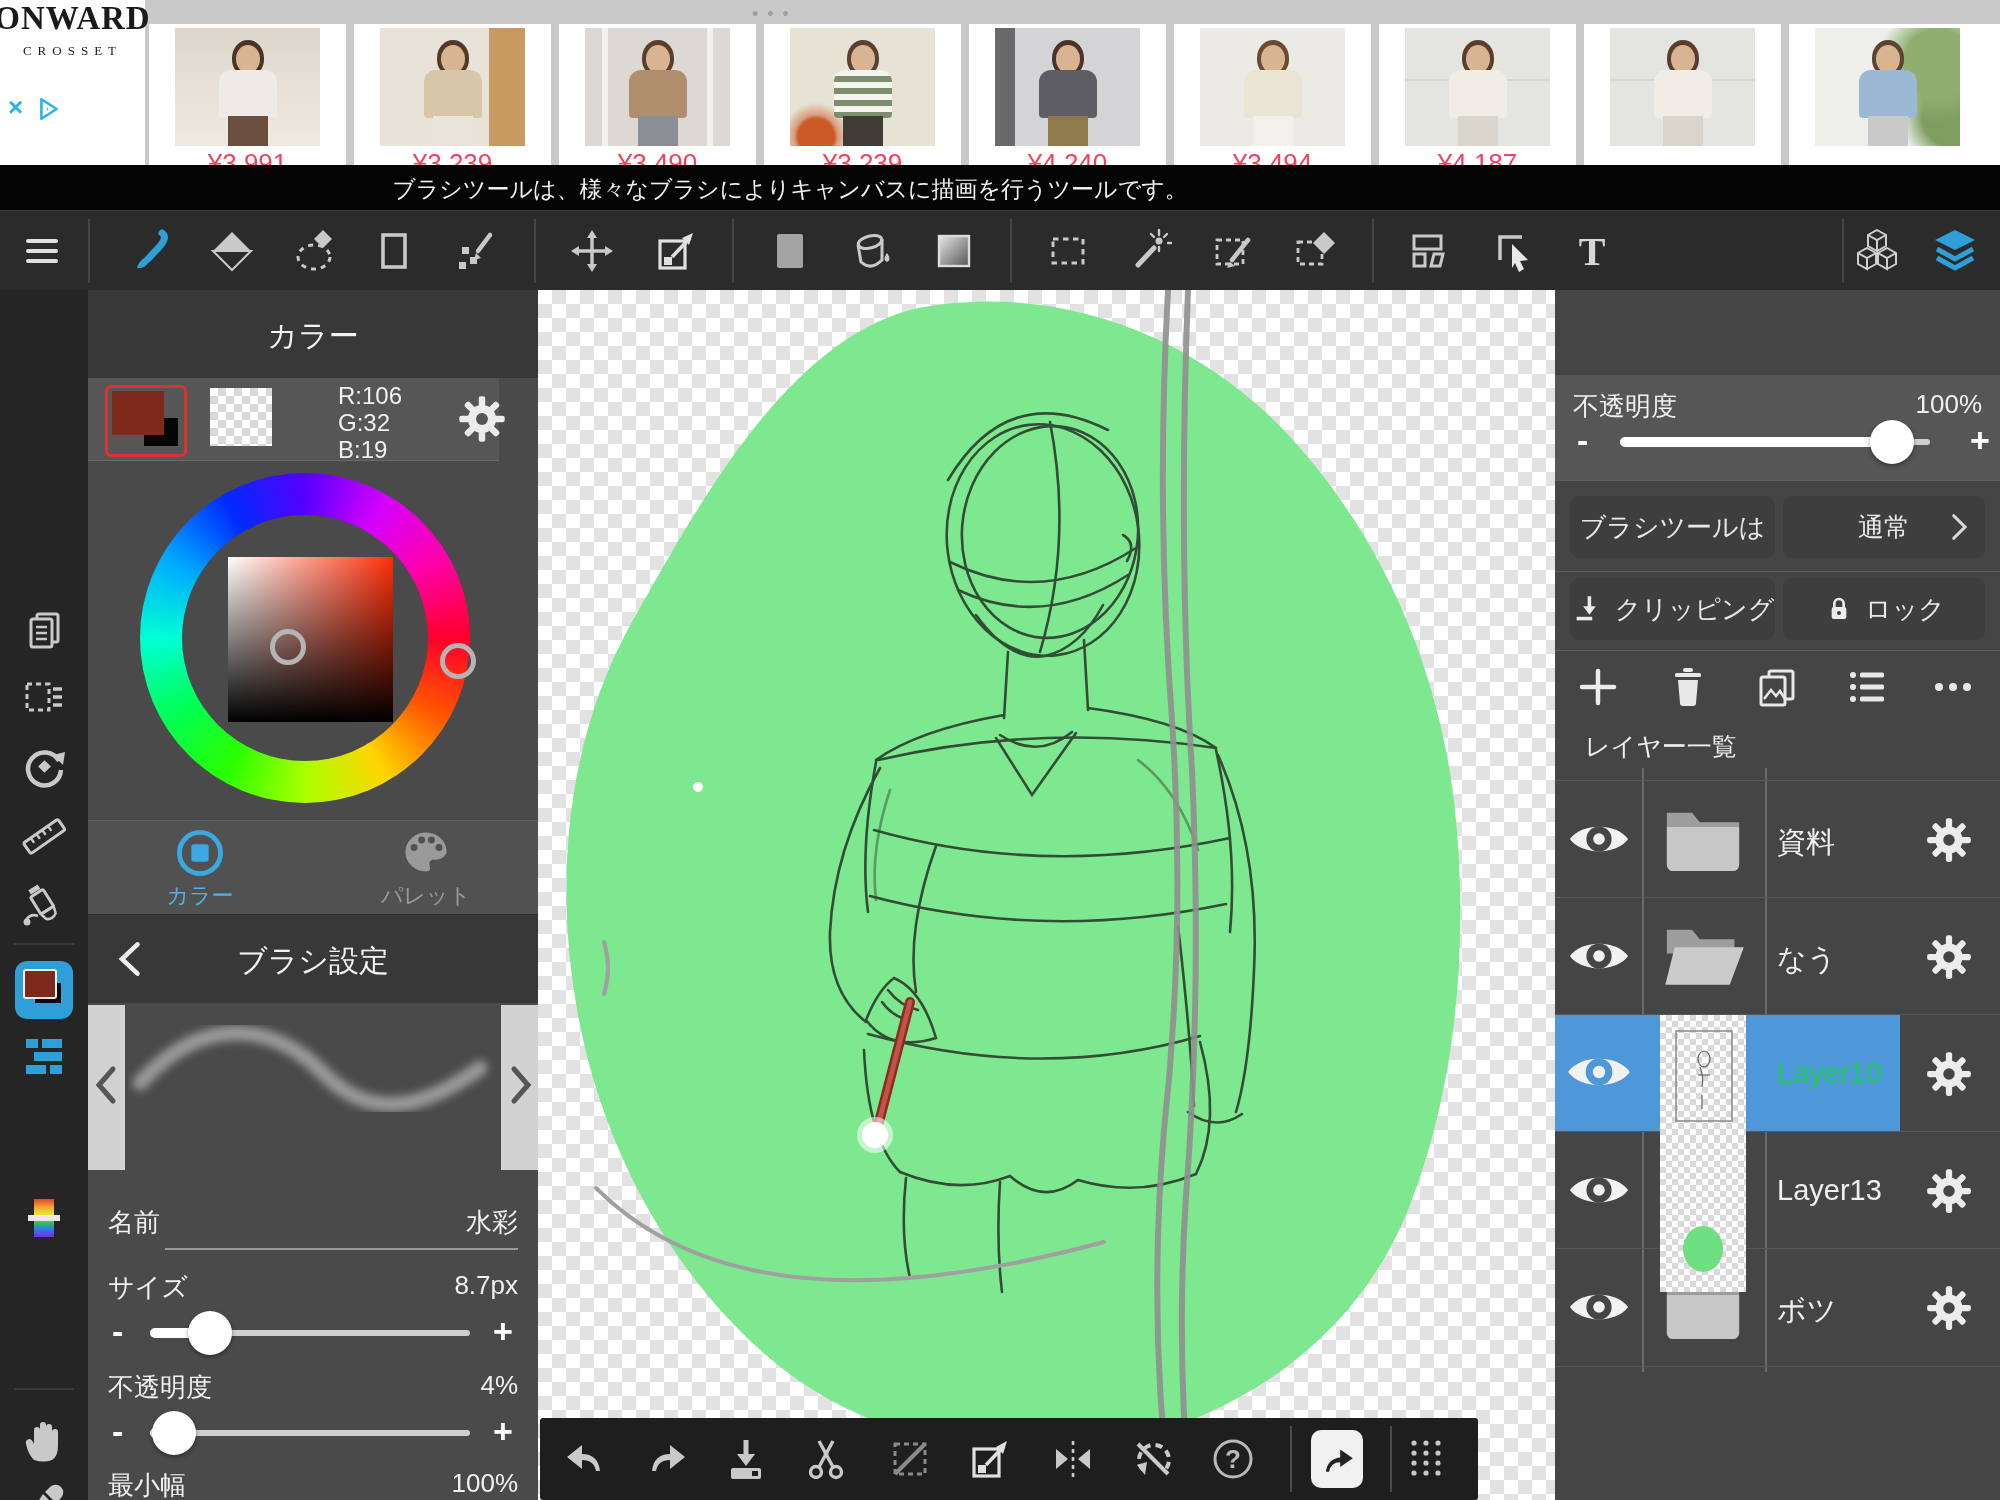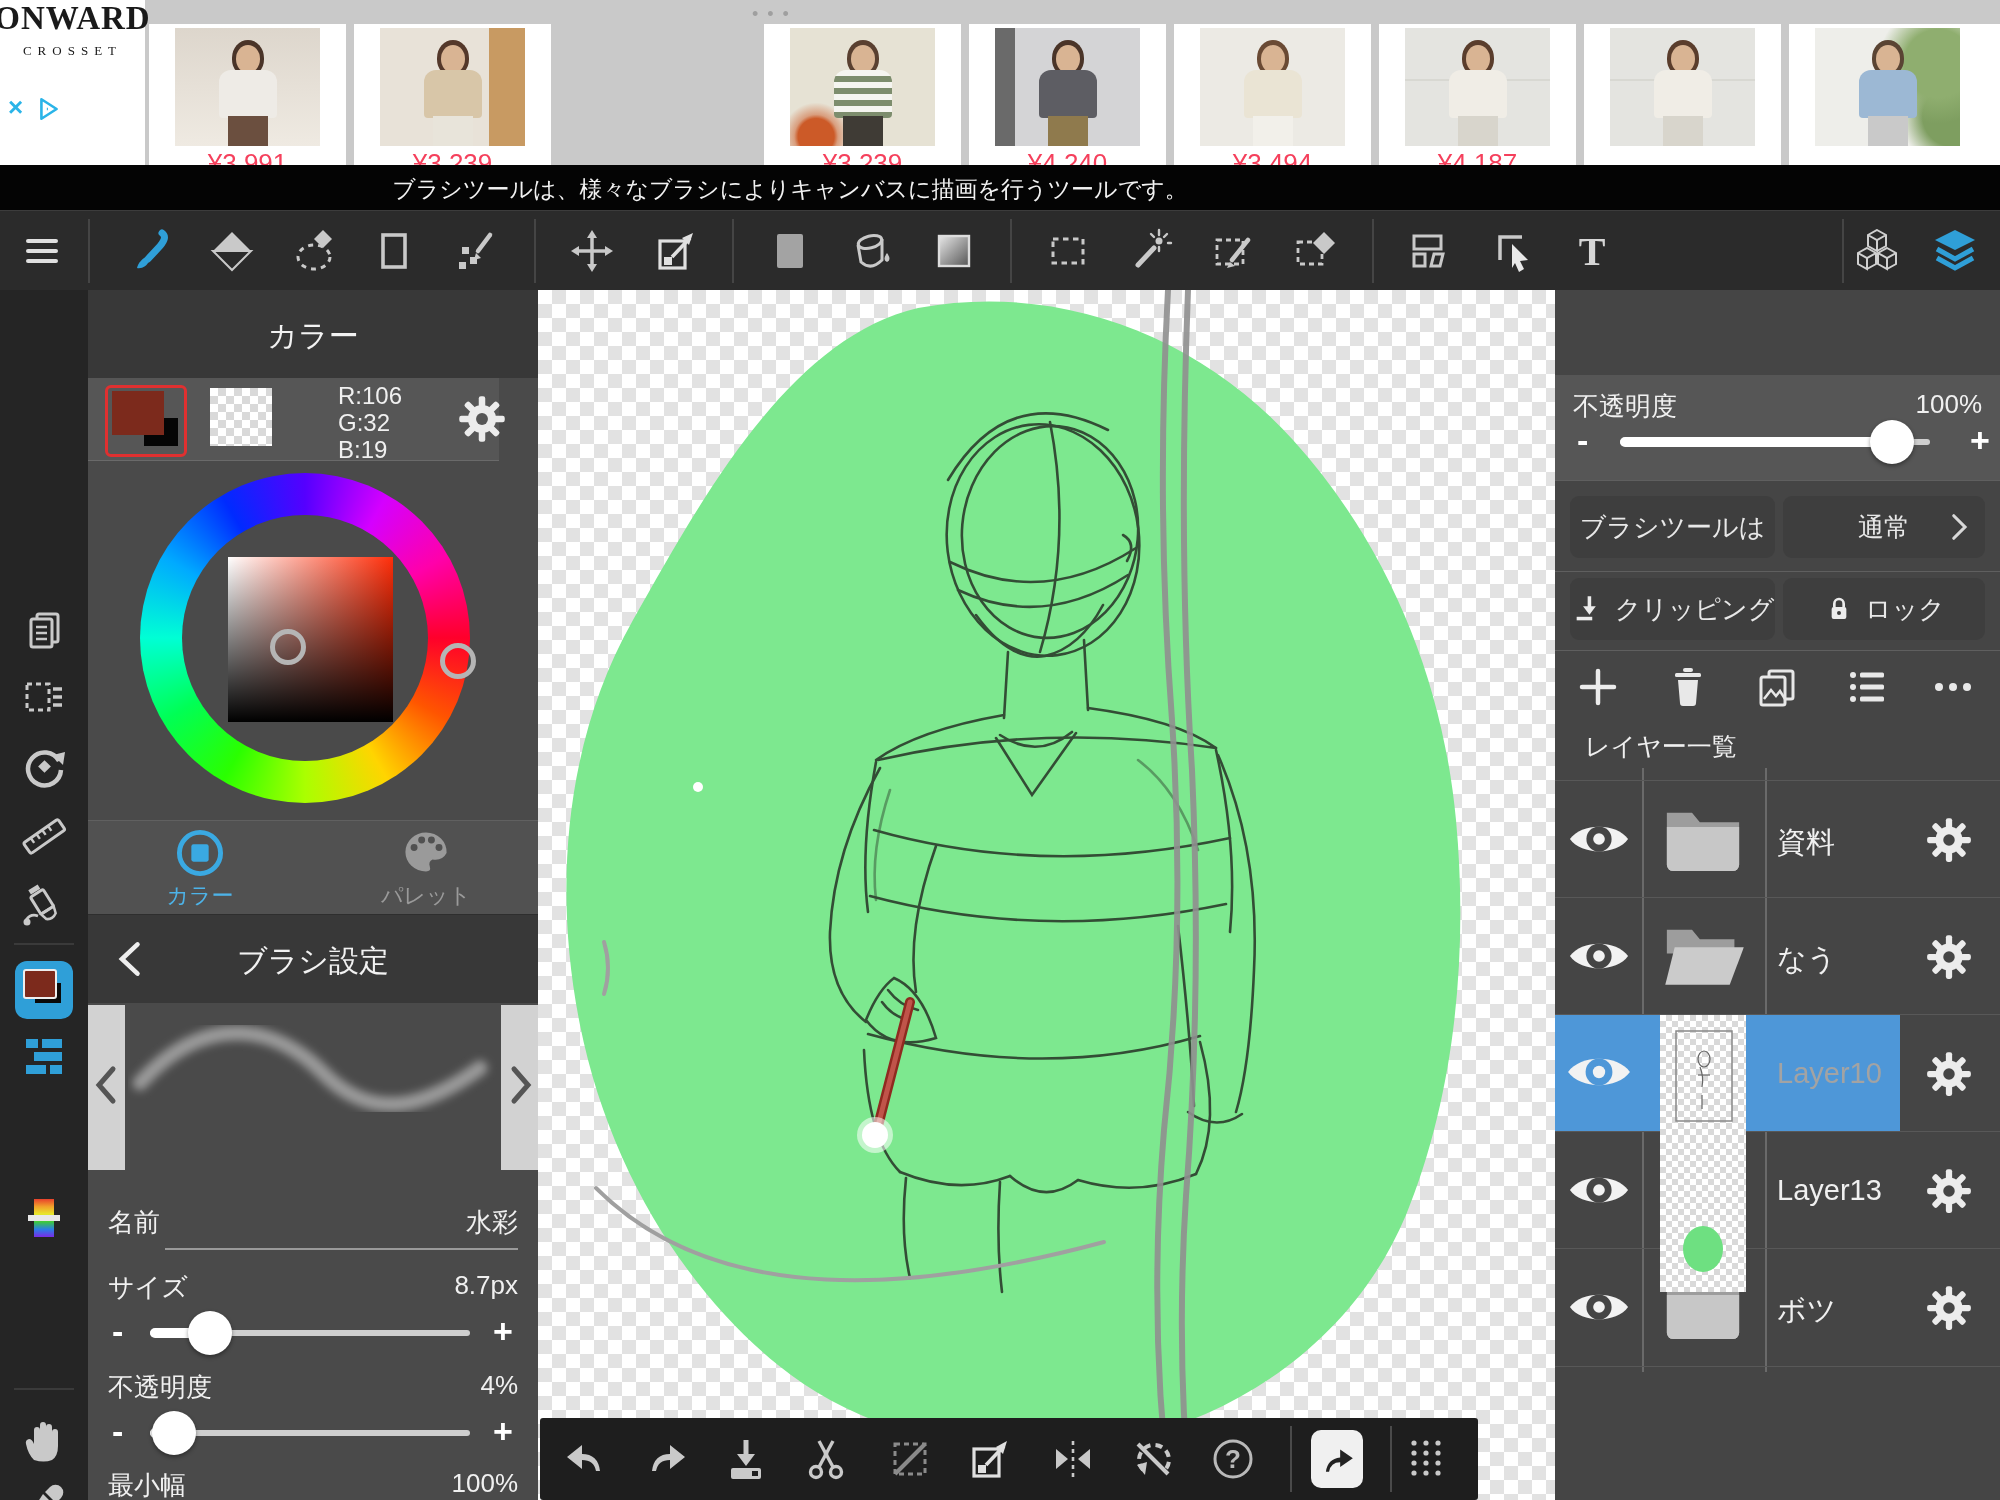--- a/index.html
+++ b/index.html
@@ -168,20 +168,29 @@
   </div>
   <div class="ab ad-card" style="left:354px">
     <div class="photo p2">
         <div class="ph-hair"></div>
         <div class="ph-head"></div>
         <div class="ph-top"></div>
         <div class="ph-bottom"></div>
       </div>
     <div class="price">¥3,239</div>
   </div>
+  <div class="ab ad-card" style="left:559px">
+    <div class="photo p3">
+        <div class="ph-hair"></div>
+        <div class="ph-head"></div>
+        <div class="ph-top"></div>
+        <div class="ph-bottom"></div>
+      </div>
+    <div class="price">¥3,490</div>
+  </div>
   <div class="ab ad-card" style="left:764px">
     <div class="photo p4">
         <div class="ph-hair"></div>
         <div class="ph-head"></div>
         <div class="ph-top"></div>
         <div class="ph-bottom"></div>
       </div>
     <div class="price">¥3,239</div>
   </div>
   <div class="ab ad-card" style="left:969px">
@@ -784,21 +793,21 @@
       <svg width="86" height="122" viewBox="0 0 86 122">
         <rect x="16" y="16" width="56" height="90" fill="none" stroke="#888" stroke-width="1.5"></rect>
         <g stroke="#666" stroke-width="1.2" fill="none">
           <ellipse cx="44" cy="44" rx="6" ry="8"></ellipse>
             <path d="M40 52 q4 10 2 20"></path>
             <path d="M38 60 h12"></path>
             <path d="M42 80 v14"></path>
         </g>
       </svg>
     </div>
-    <div class="lname" style="color:#a3a3a3">Layer10</div>
+    <div class="lname" style="color:#22c55e">Layer10</div>
     <svg class="ab" style="left:369px;top:34px;color:#454545" width="50" height="50" viewBox="0 0 48 48">
         <use href="#i-gear"></use>
       </svg>
   </div>
   <div class="lrow" style="top:841px">
     <svg class="ab" style="left:13px;top:36px;color:#454545" width="62" height="44" viewBox="0 0 64 44">
         <use href="#i-eye"></use>
       </svg>
     <div class="lthumb" style="top:5px;height:155px">
       <svg width="86" height="155" viewBox="0 0 86 155">

